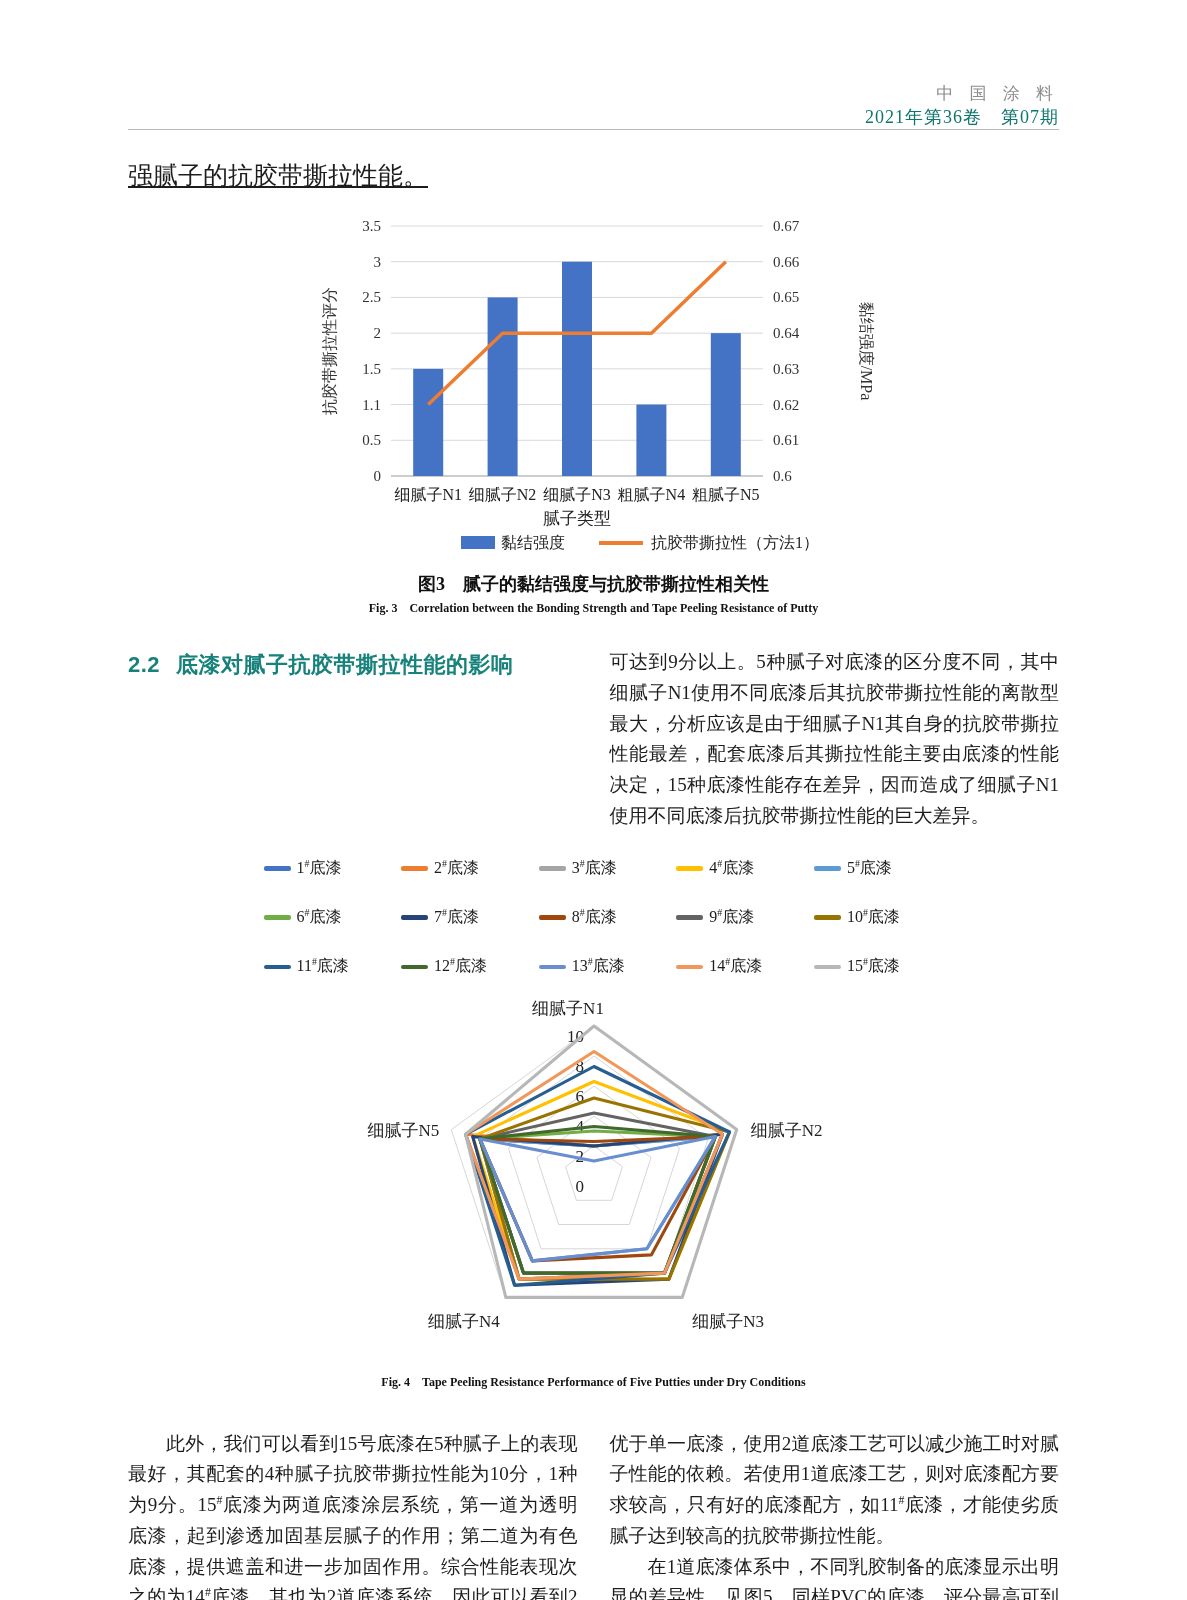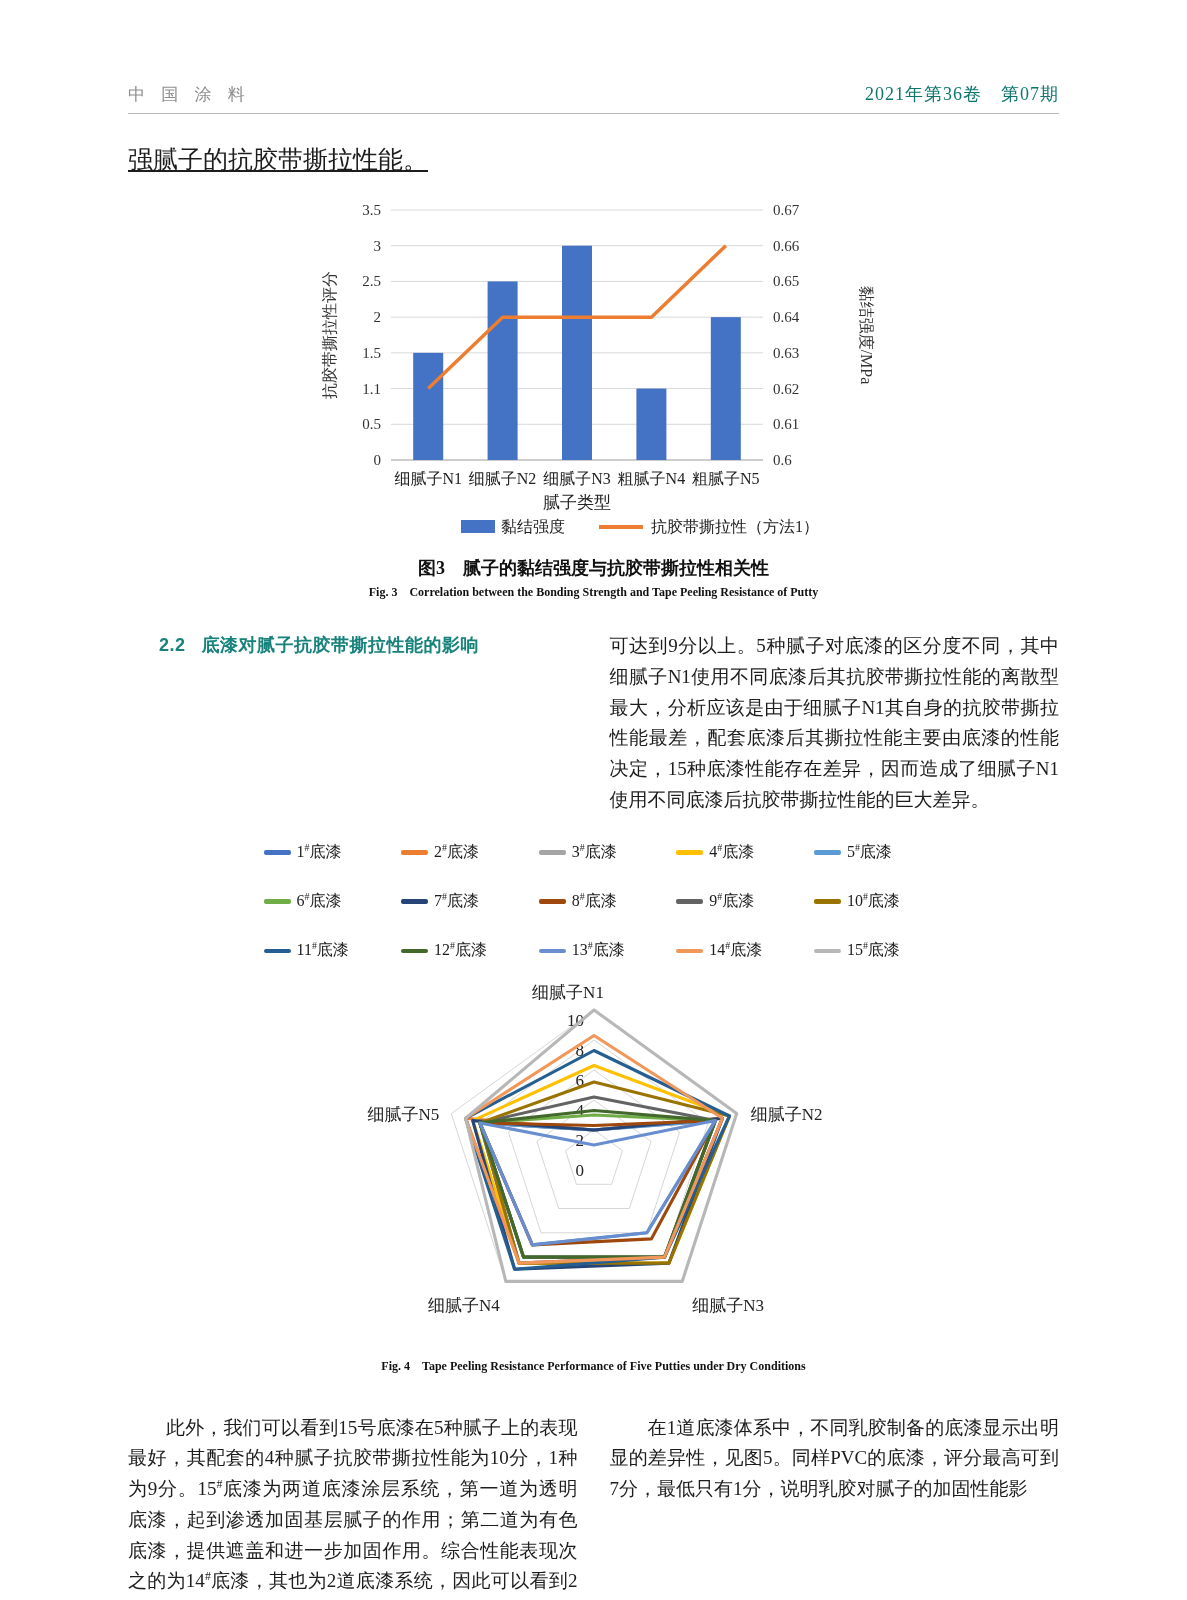--- a/index.html
+++ b/index.html
@@ -12,41 +12,41 @@
     width:1187px;min-height:1600px;
     font-family:"Liberation Serif","DejaVu Serif",serif;
     color:#1d1d1d;
     position:relative;
   }
   .page{padding:82px 128px 36px 128px;}
 
   
   .journal-header{
     display:flex;justify-content:space-between;align-items:flex-end;
-    border-bottom:1.5px solid #b9b9b9;padding-bottom:7px;
+    border-bottom:1.5px solid #b9b9b9;flex-direction:column;
   }
   .journal-name{font-size:17px;color:#8d8d8d;letter-spacing:6px;}
   .issue-info{font-size:18px;color:#0f766e;letter-spacing:1px;}
 
   
   .intro-para{font-size:25px;margin:26px 0 6px 0;line-height:1.6;text-decoration:underline;}
 
   
   .figure-block{text-align:center;margin-top:8px;}
   .chart-holder{display:inline-block;}
   .caption-zh{font-size:18px;font-weight:bold;margin-top:12px;color:#111;}
   .caption-en{font-size:12px;font-weight:bold;margin-top:4px;color:#111;}
 
   
   .two-col{display:flex;gap:32px;margin-top:30px;}
   .col{flex:1;font-size:19px;line-height:1.62;text-align:justify;}
   .sec-head{
     font-family:"Liberation Sans","DejaVu Sans",sans-serif;
-    color:var(--accent);font-weight:bold;font-size:18px;
-    margin-bottom:9px;letter-spacing:0.5px;margin-left:31px;
+    color:var(--accent);font-weight:bold;font-size:22px;
+    margin-bottom:9px;letter-spacing:0.5px;
   }
   .sec-head .sec-num{margin-right:16px;}
   .para{margin:0;}
   .para.indent{text-indent:2em;}
   .para + .para{margin-top:0;}
   sup.hash{font-size:0.62em;}
 
   
   .radar-legend{
     width:660px;margin:26px auto 2px auto;
@@ -229,17 +229,18 @@
           <text x="155.35" y="155.65" text-anchor="end" font-size="17" fill="#222">细腻子N5</text>
         </svg></div>
     <div class="caption-en">Fig. 4　Tape Peeling Resistance Performance of Five Putties under Dry Conditions</div>
   </div>
 
   <div class="two-col" style="margin-top:38px;">
     <div class="col">
       <p class="para indent">此外，我们可以看到15号底漆在5种腻子上的表现最好，其配套的4种腻子抗胶带撕拉性能为10分，1种为9分。15<sup class="hash">#</sup>底漆为两道底漆涂层系统，第一道为透明底漆，起到渗透加固基层腻子的作用；第二道为有色底漆，提供遮盖和进一步加固作用。综合性能表现次之的为14<sup class="hash">#</sup>底漆，其也为2道底漆系统，因此可以看到2道底漆涂层体系对提升腻子的抗胶带撕拉性能明显</p>
     </div>
     <div class="col">
+      <p class="para">优于单一底漆，使用2道底漆工艺可以减少施工时对腻子性能的依赖。若使用1道底漆工艺，则对底漆配方要求较高，只有好的底漆配方，如11<sup class="hash">#</sup>底漆，才能使劣质腻子达到较高的抗胶带撕拉性能。</p>
       <p class="para indent">在1道底漆体系中，不同乳胶制备的底漆显示出明显的差异性，见图5。同样PVC的底漆，评分最高可到7分，最低只有1分，说明乳胶对腻子的加固性能影</p>
     </div>
   </div>
 
 </div>
 
 </body></html>

